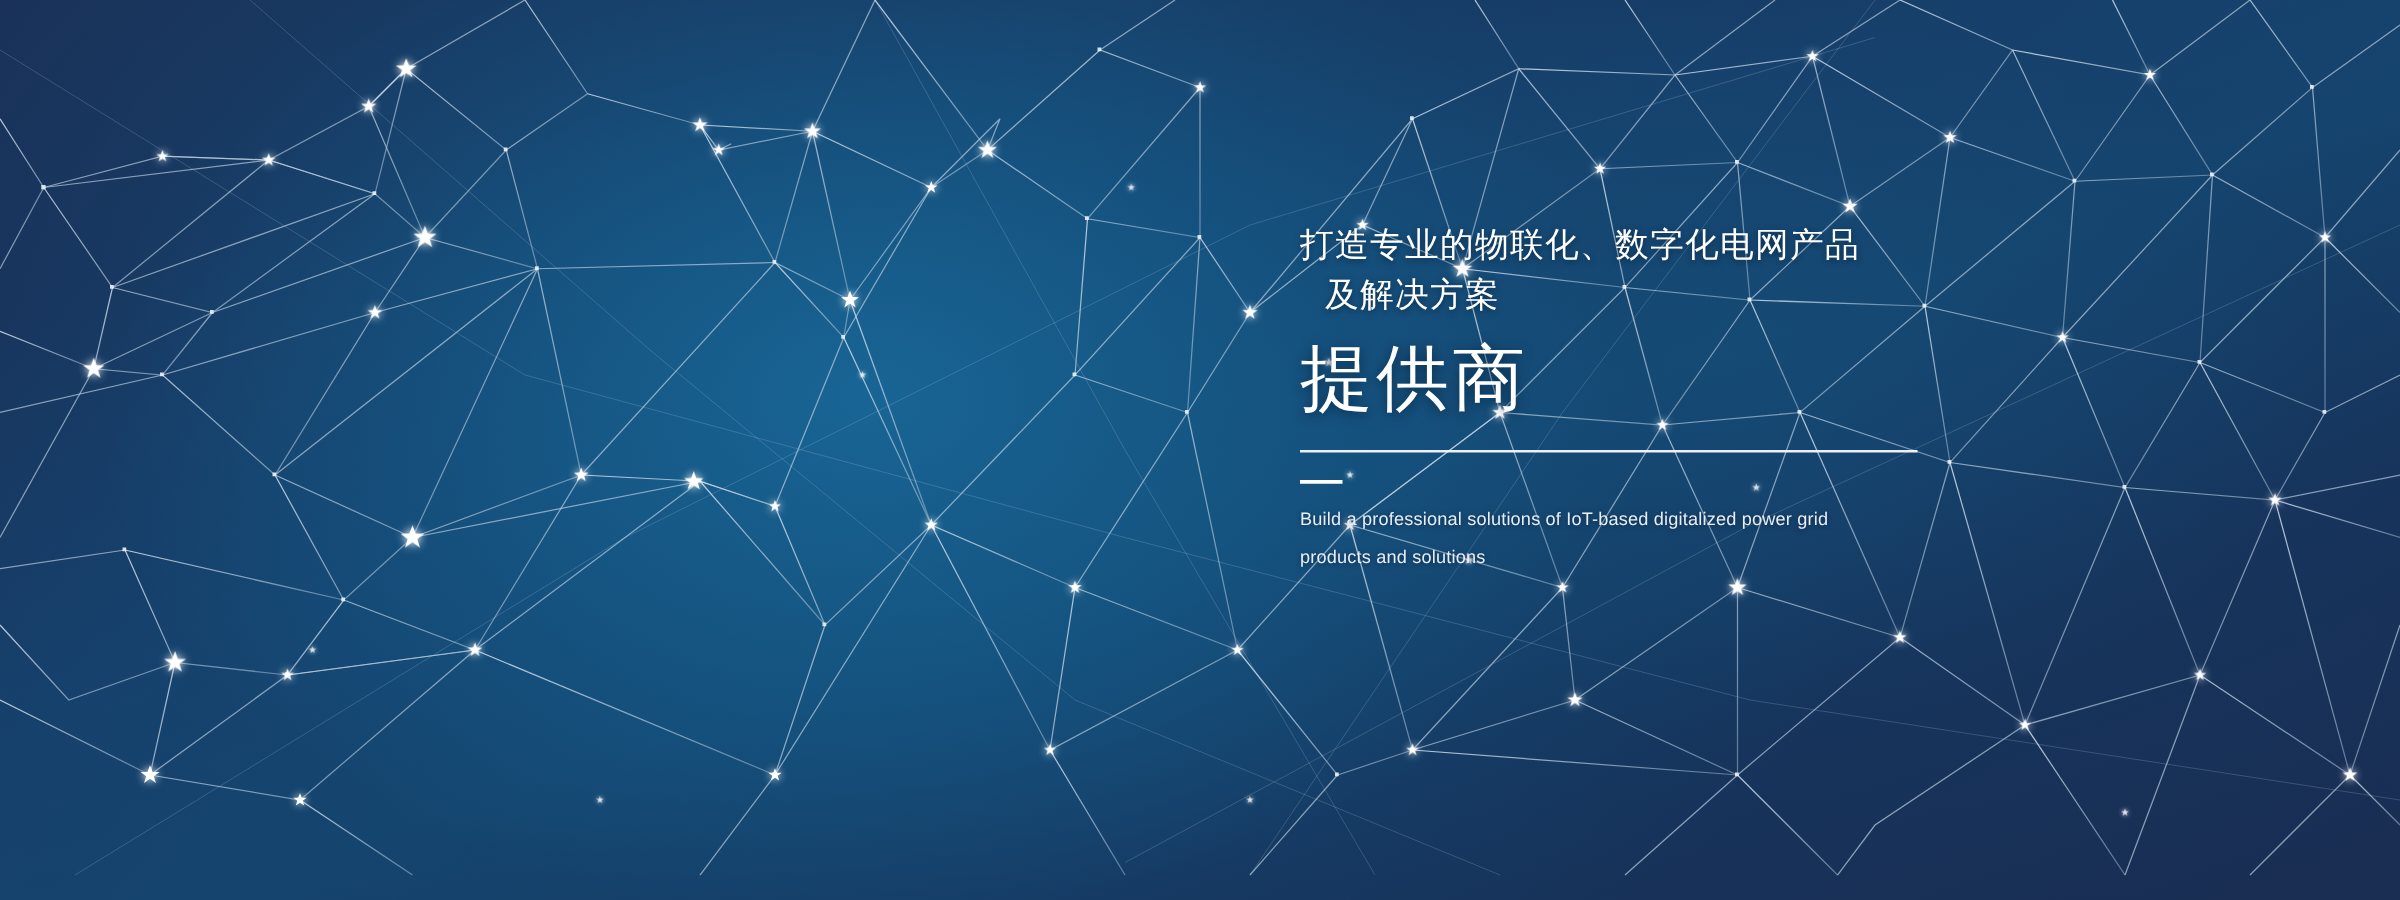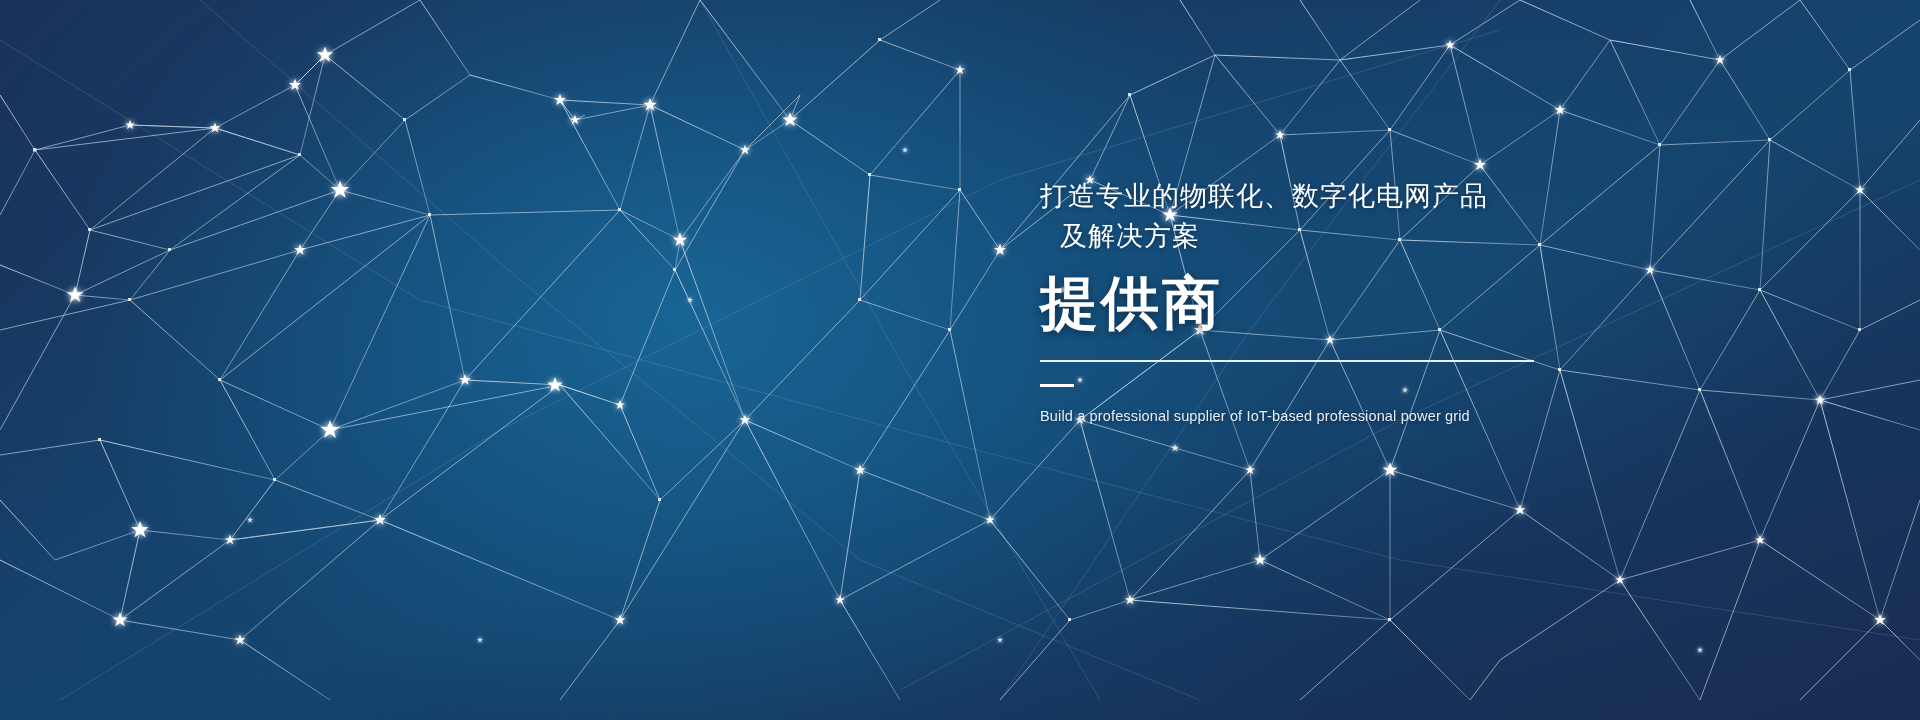--- a/index.html
+++ b/index.html
@@ -49,21 +49,21 @@
     letter-spacing:1px;
     text-shadow:0 1px 5px rgba(4,22,44,0.55);
     white-space:nowrap;
   }
   .headline .l2 { display:block;margin-left:20px; }
   .bigword {
     margin-top:14px;
     color:#ffffff;
     font-size:58px;
     line-height:66px;
-    font-weight:bold;
+    font-weight:normal;
     letter-spacing:3px;
     text-shadow:0 2px 9px rgba(4,22,44,0.6);
   }
   .rule {
     margin-top:24px;
     width:494px; height:2px;
     background:#ffffff;
     opacity:0.92;
   }
   .accent-dash {
@@ -436,17 +436,18 @@
       <span class="l2">及解决方案</span>
     </div>
 
     <div class="bigword">提供商</div>
 
     <div class="rule"></div>
 
     <div class="accent-dash"></div>
 
     <div class="subtitle">
-      <span class="s1">Build a professional supplier of IoT-based professional power grid</span>
+      <span class="s1">Build a professional solutions of IoT-based digitalized power grid</span>
+      <span class="s2">products and solutions</span>
     </div>
 
   </div>
 </div>
 
 </body></html>

